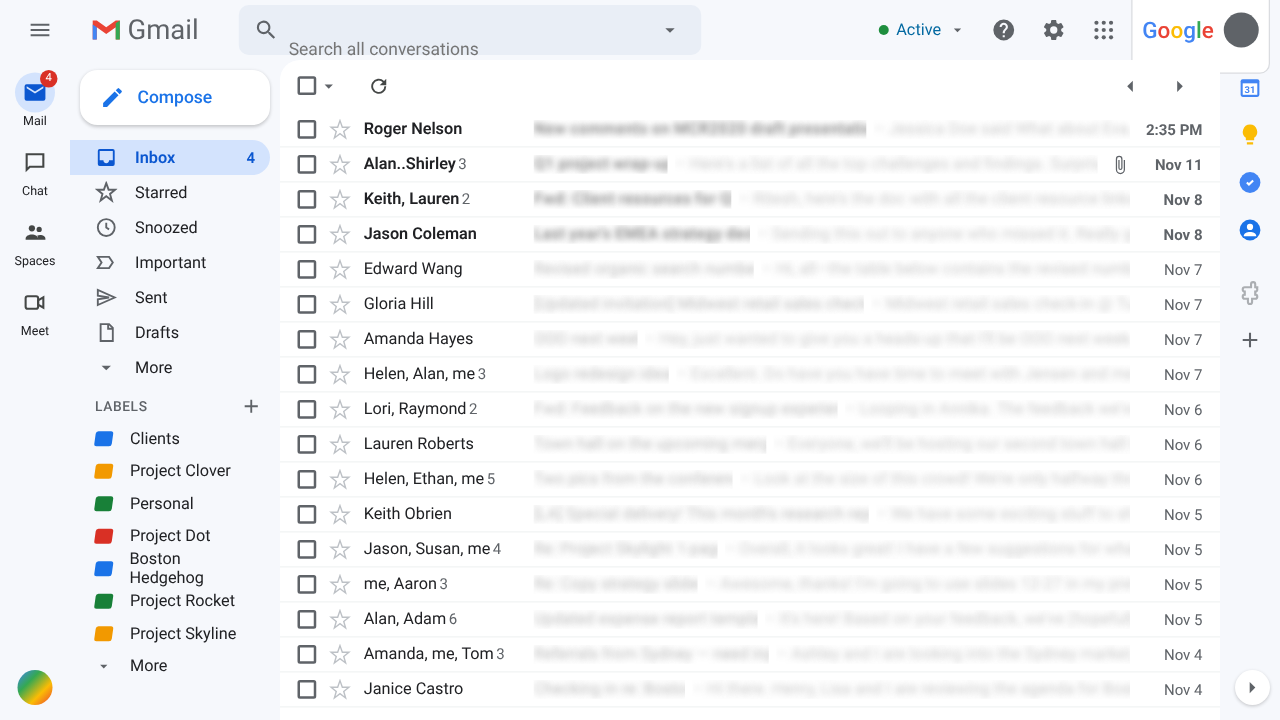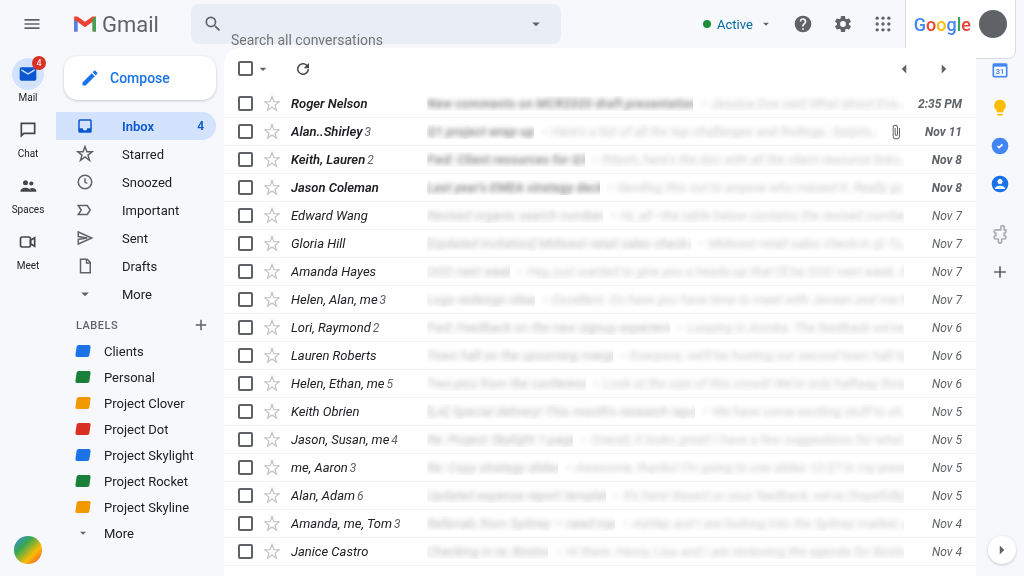--- a/index.html
+++ b/index.html
@@ -24,31 +24,31 @@
 .rail { width: 56px; display: flex; flex-direction: column; align-items: center; padding-top: 4px; gap: 0; }
 .rail-item { width: 56px; height: 56px; display: flex; flex-direction: column; align-items: center; justify-content: center; gap: 2px; cursor: pointer; position: relative; }
 .rail-icon-wrap { width: 32px; height: 32px; display: flex; align-items: center; justify-content: center; border-radius: 16px; }
 .rail-item.active .rail-icon-wrap { background: #d3e3fd; }
 .rail-label { font-size: 10px; color: #202124; }
 .rail-badge { position: absolute; top: 4px; right: 10px; background: #d93025; color: white; font-size: 9px; min-width: 14px; height: 14px; border-radius: 7px; display: flex; align-items: center; justify-content: center; padding: 0 3px; }
 .rail-chat-img { width: 28px; height: 28px; border-radius: 50%; background: linear-gradient(135deg,#4285f4,#34a853,#fbbc04,#ea4335); margin-top: auto; margin-bottom: 12px; cursor: pointer; }
 
 .sidebar { width: 168px; display: flex; flex-direction: column; padding: 4px 0; overflow-y: auto; }
 .compose-btn { margin: 4px 8px 12px 8px; height: 44px; background: white; border: none; border-radius: 14px; display: flex; align-items: center; gap: 10px; padding: 0 16px; font-size: 14px; color: #1a73e8; cursor: pointer; box-shadow: 0 1px 3px rgba(0,0,0,.2); font-weight: 500; }
-.nav-item { height: 28px; display: flex; align-items: center; gap: 28px; padding: 0 12px 0 20px; border-radius: 0 14px 14px 0; cursor: pointer; font-size: 13px; color: #202124; margin-right: 8px; }
+.nav-item { height: 28px; display: flex; align-items: center; gap: 14px; padding: 0 12px 0 20px; border-radius: 0 14px 14px 0; cursor: pointer; font-size: 13px; color: #202124; margin-right: 8px; }
 .nav-item.active { background: #d3e3fd; font-weight: 600; color: #0b57d0; }
 .nav-item .count { margin-left: auto; font-size: 12px; color: #0b57d0; font-weight: 600; }
 .nav-icon { width: 18px; height: 18px; display: flex; align-items: center; justify-content: center; color: #5f6368; flex-shrink: 0; }
 .nav-item.active .nav-icon { color: #0b57d0; }
 .labels-header { display: flex; align-items: center; justify-content: space-between; padding: 8px 14px 4px 20px; }
 .labels-header span { font-size: 11px; color: #5f6368; letter-spacing: 0.5px; font-weight: 500; }
 .label-item { height: 26px; display: flex; align-items: center; gap: 14px; padding: 0 20px; cursor: pointer; font-size: 13px; color: #202124; }
 .label-dot { width: 14px; height: 12px; border-radius: 2px; transform: skewX(-8deg); }
 
-.content { flex: 1; background: white; border-radius: 16px 0 0 0; display: flex; flex-direction: column; margin-right: 48px; overflow: hidden; font-style: italic; }
+.content { flex: 1; background: white; border-radius: 16px 0 0 0; display: flex; flex-direction: column; margin-right: 48px; overflow: hidden; }
 .toolbar { height: 42px; display: flex; align-items: center; padding: 0 14px; border-bottom: 1px solid transparent; }
 .select-all { display: flex; align-items: center; gap: 2px; margin-right: 14px; }
 .checkbox { width: 15px; height: 15px; border: 2px solid #5f6368; border-radius: 2px; cursor: pointer; }
 .toolbar .icon-btn { color: #444746; }
 .pager { margin-left: auto; display: flex; gap: 4px; }
 
 .mail-list { flex: 1; overflow-y: auto; }
 .mail-row { height: 28px; display: flex; align-items: center; padding: 0 14px; border-bottom: 1px solid #f1f3f4; cursor: pointer; gap: 10px; font-size: 13px; }
 .mail-row.unread { font-weight: 600; }
 .mail-row.unread .mail-date { font-weight: 700; }
@@ -248,34 +248,34 @@
       <svg width="18" height="18" viewBox="0 0 24 24" fill="#5f6368" style="cursor:pointer">
           <path d="M19 13h-6v6h-2v-6H5v-2h6V5h2v6h6z"></path>
         </svg>
     </div>
     <div id="labels-container">
         <div class="label-item">
           <span class="label-dot" style="background:#1a73e8"></span>
           <span>Clients</span>
         </div>
         <div class="label-item">
+          <span class="label-dot" style="background:#f29900"></span>
+          <span>Project Clover</span>
+        </div>
+        <div class="label-item">
           <span class="label-dot" style="background:#188038"></span>
           <span>Personal</span>
         </div>
         <div class="label-item">
-          <span class="label-dot" style="background:#f29900"></span>
-          <span>Project Clover</span>
-        </div>
-        <div class="label-item">
           <span class="label-dot" style="background:#d93025"></span>
           <span>Project Dot</span>
         </div>
         <div class="label-item">
           <span class="label-dot" style="background:#1a73e8"></span>
-          <span>Project Skylight</span>
+          <span>Boston Hedgehog</span>
         </div>
         <div class="label-item">
           <span class="label-dot" style="background:#188038"></span>
           <span>Project Rocket</span>
         </div>
         <div class="label-item">
           <span class="label-dot" style="background:#f29900"></span>
           <span>Project Skyline</span>
         </div>
         <div class="label-item">

